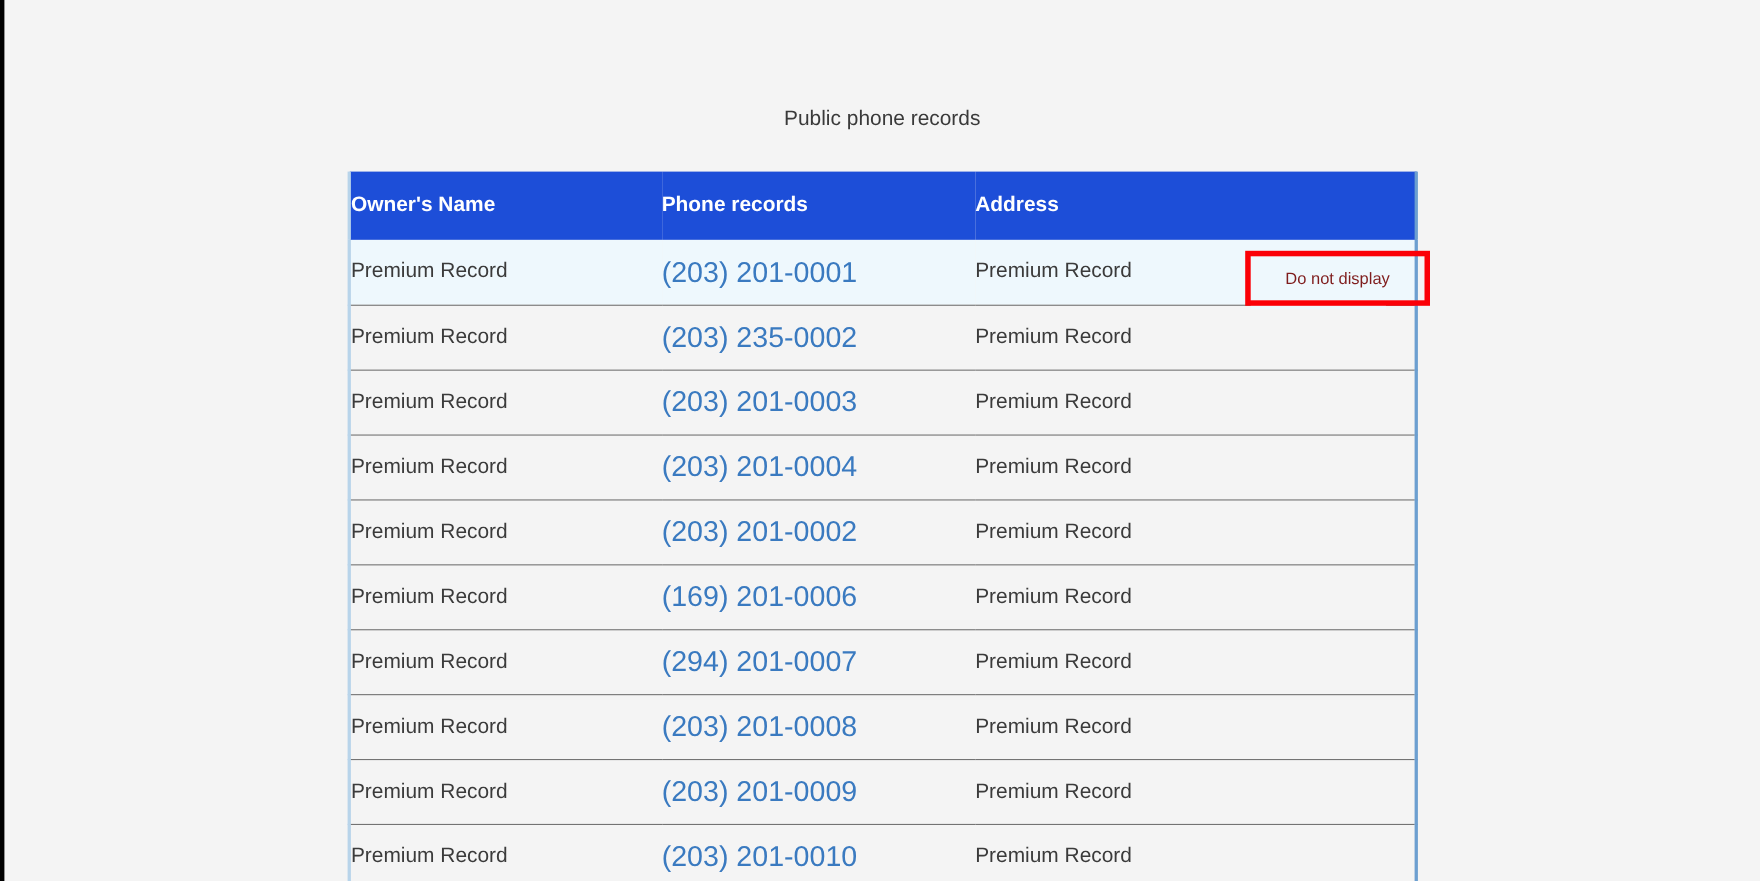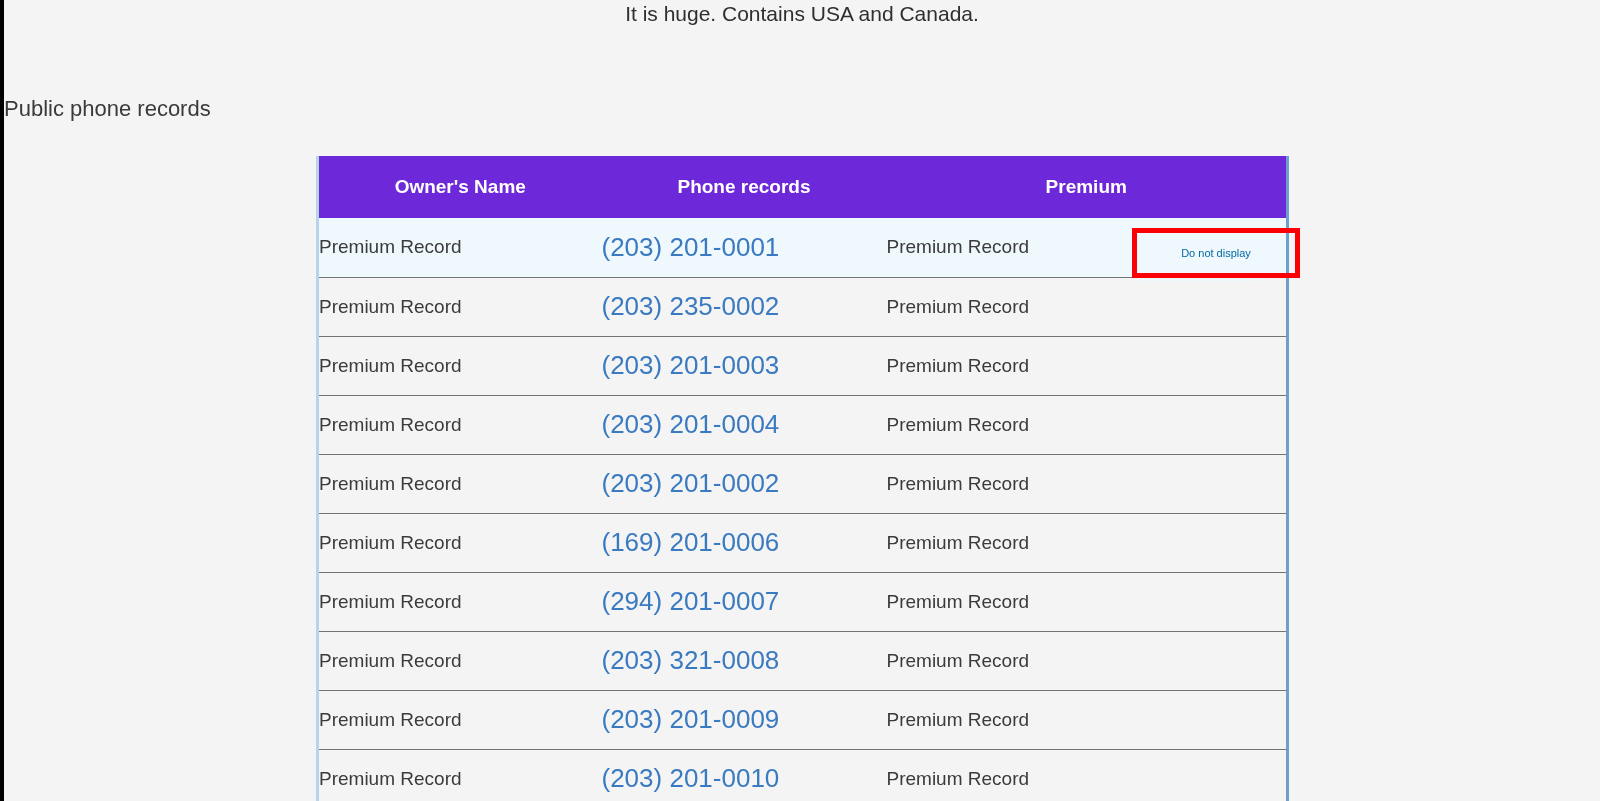--- a/index.html
+++ b/index.html
@@ -23,50 +23,50 @@
     top: 0px; left: 0; right: 0;
     text-align: center;
     font-size: 21px;
     color: #2f2f2f;
     line-height: 28px;
   }
 
   .section-title {
     position: absolute;
     top: 96px; left: 0; right: 0;
-    text-align: left;
-    font-size: 22px;
+    text-align: center;
+    font-size: 19px;
     color: #3a3a3a;
     line-height: 26px;
   }
 
   .table-wrap {
     position: absolute;
     left: 312px;
     top: 156px;
     width: 970px;
   }
 
   table.records {
     width: 970px;
     border-collapse: collapse;
     table-layout: fixed;
     border-left: 3px solid #b8d4ea;
     border-right: 3px solid #6c9fd0;
   }
 
   table.records thead th {
-    background: #6d28d9;
+    background: #1d4ed8;
     color: #ffffff;
     font-size: 19px;
     font-weight: bold;
     height: 62px;
     padding: 0;
     border: none;
-    text-align: center;
+    text-align: left;
     white-space: nowrap;
   }
   th.col-name   { width: 284px; padding-left: 54px; }
   th.col-phone  { width: 285px; padding-left: 6px; }
   th.col-addr   { width: 401px; padding-left: 141px; }
 
   table.records tbody td {
     height: 59px;
     padding: 0;
     font-size: 19px;
@@ -105,50 +105,49 @@
     z-index: 5;
   }
   .dnd-inner {
     position: absolute;
     left: 0; top: 0; right: 0; bottom: 0;
     display: flex;
     align-items: center;
     justify-content: center;
   }
   .dnd-text {
-    font-size: 11px;
-    color: #0369a1;
+    font-size: 15px;
+    color: #7f1d1d;
     white-space: nowrap;
   }
   .dnd-bg {
     position: absolute;
     left: 1133px;
     top: 225px;
     width: 123px;
     height: 56px;
     background: #eef8fd;
     z-index: 4;
   }
 </style>
 </head>
 <body>
 
 <div id="page">
 
-  <div class="intro-line">It is huge. Contains USA and Canada.</div>
 
   <div class="section-title">Public phone records</div>
 
   <div class="table-wrap">
     <table class="records">
       <thead>
         <tr>
           <th class="col-name">Owner's Name</th>
           <th class="col-phone">Phone records</th>
-          <th class="col-addr">Premium</th>
+          <th class="col-addr">Address</th>
         </tr>
       </thead>
       <tbody>
         <tr class="row-hover">
           <td class="c-name">Premium Record</td>
           <td class="c-phone"><a class="phone-link" href="#">(203) 201-0001</a></td>
           <td class="c-addr">Premium Record</td>
         </tr>
         <tr>
           <td class="c-name">Premium Record</td>
@@ -175,21 +174,21 @@
           <td class="c-phone"><a class="phone-link" href="#">(169) 201-0006</a></td>
           <td class="c-addr">Premium Record</td>
         </tr>
         <tr>
           <td class="c-name">Premium Record</td>
           <td class="c-phone"><a class="phone-link" href="#">(294) 201-0007</a></td>
           <td class="c-addr">Premium Record</td>
         </tr>
         <tr>
           <td class="c-name">Premium Record</td>
-          <td class="c-phone"><a class="phone-link" href="#">(203) 321-0008</a></td>
+          <td class="c-phone"><a class="phone-link" href="#">(203) 201-0008</a></td>
           <td class="c-addr">Premium Record</td>
         </tr>
         <tr>
           <td class="c-name">Premium Record</td>
           <td class="c-phone"><a class="phone-link" href="#">(203) 201-0009</a></td>
           <td class="c-addr">Premium Record</td>
         </tr>
         <tr>
           <td class="c-name">Premium Record</td>
           <td class="c-phone"><a class="phone-link" href="#">(203) 201-0010</a></td>

